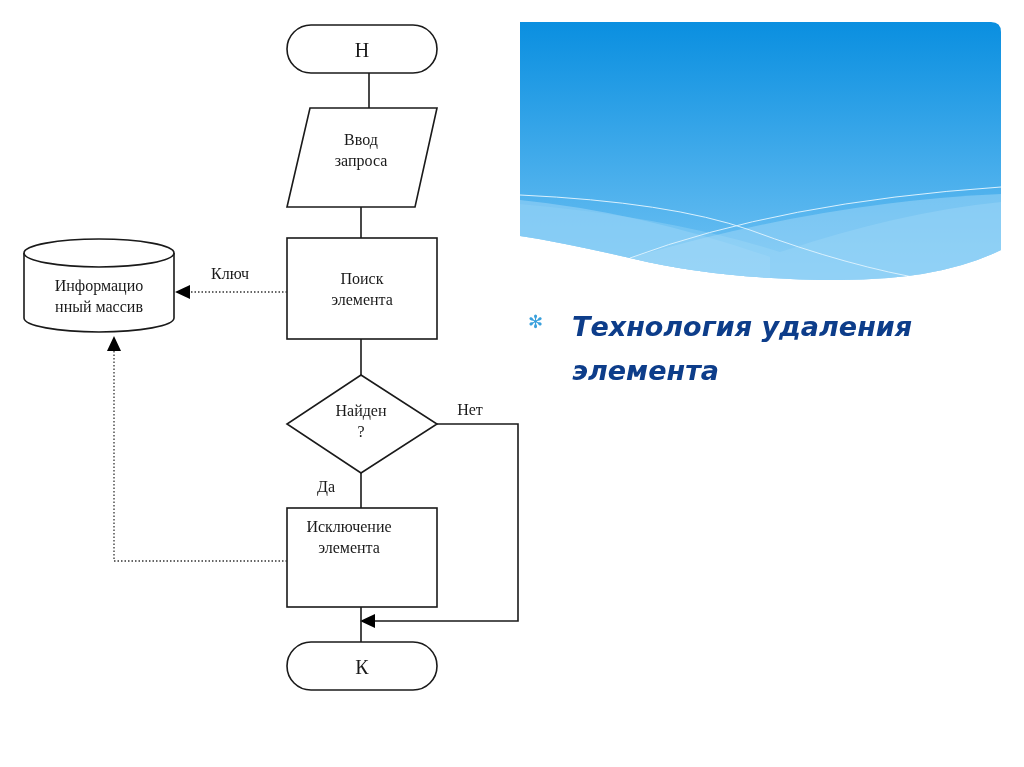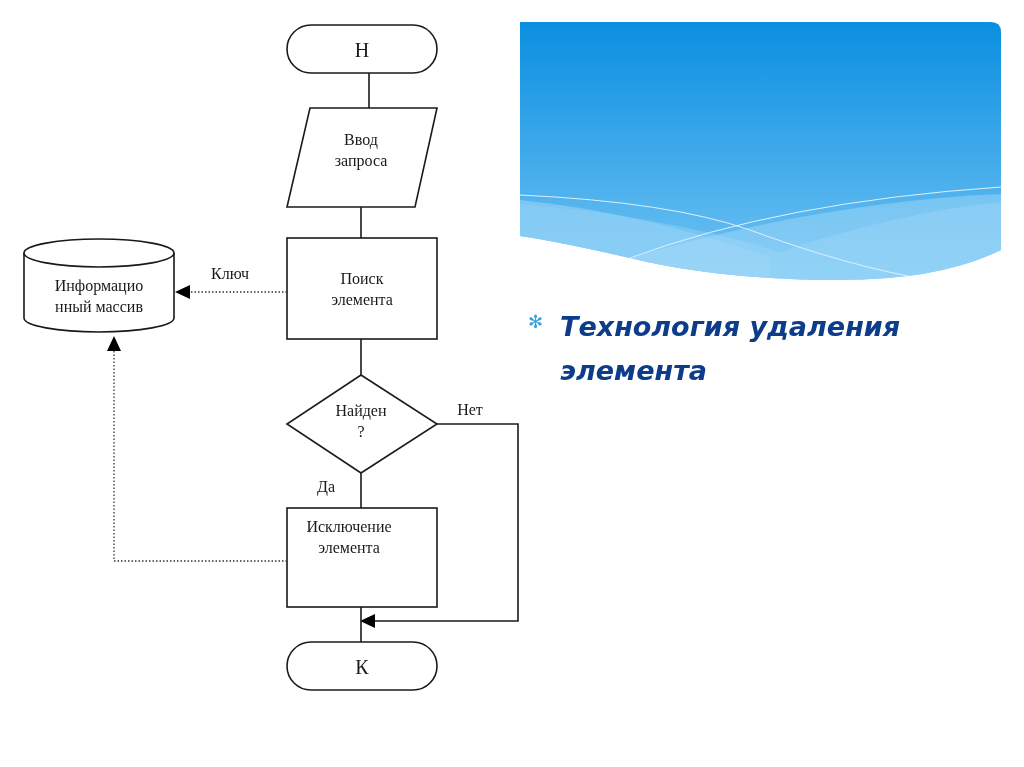--- a/index.html
+++ b/index.html
@@ -7,21 +7,21 @@
   #diagram { position: absolute; left: 0; top: 0; }
   .ftext { font-family: "Liberation Serif", serif; font-size: 16px; fill: #1a1a1a; }
   .fletter { font-family: "Liberation Serif", serif; font-size: 20px; fill: #1a1a1a; }
   .shape { fill: #ffffff; stroke: #1a1a1a; stroke-width: 1.6; }
   .line { fill: none; stroke: #1a1a1a; stroke-width: 1.6; }
   .dotted { fill: none; stroke: #333; stroke-width: 1.3; stroke-dasharray: 1.5 2; }
   .arrow { fill: #000; }
   #banner { position: absolute; left: 520px; top: 22px; width: 481px; height: 262px; }
   #title-block { position: absolute; left: 528px; top: 305px; width: 420px; }
   .bullet { position: absolute; left: 0; top: 6px; color: #3aa0dc; font-family: "DejaVu Sans", sans-serif; font-size: 18px; }
-  .title-text { margin-left: 32px; font-family: "DejaVu Sans", sans-serif; font-style: italic; font-weight: bold; font-size: 27px; line-height: 44px; color: #0d3d8a; }
+  .title-text { margin-left: 44px; font-family: "DejaVu Sans", sans-serif; font-style: italic; font-weight: bold; font-size: 27px; line-height: 44px; color: #0d3d8a; }
 </style>
 </head>
 <body>
 
 <svg id="diagram" width="520" height="767" viewBox="0 0 520 767">
 
   <g>
     <rect class="shape" x="287" y="25" width="150" height="48" rx="24" ry="24"></rect>
     <text class="fletter" x="362" y="57" text-anchor="middle">Н</text>
   </g>

